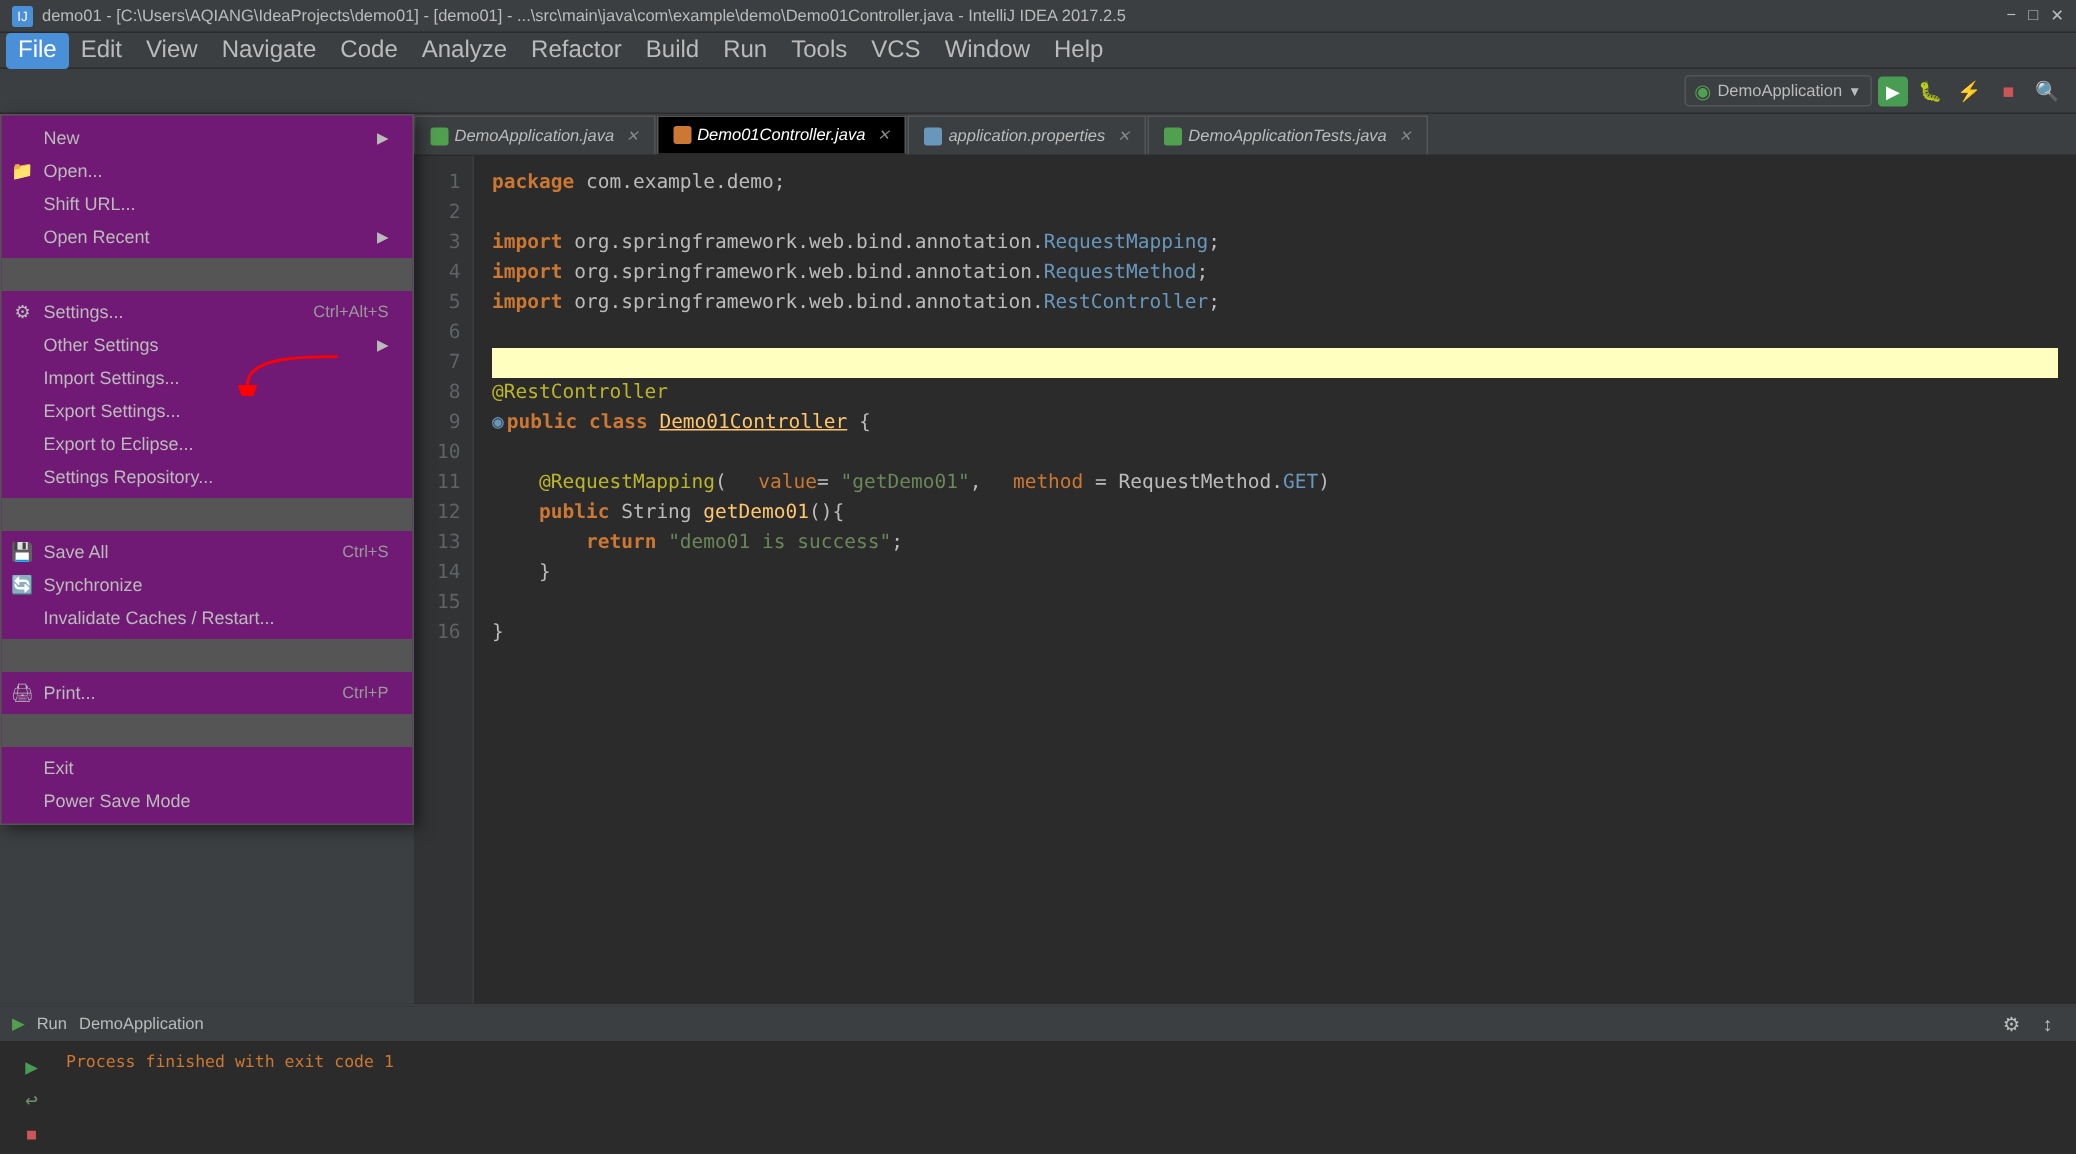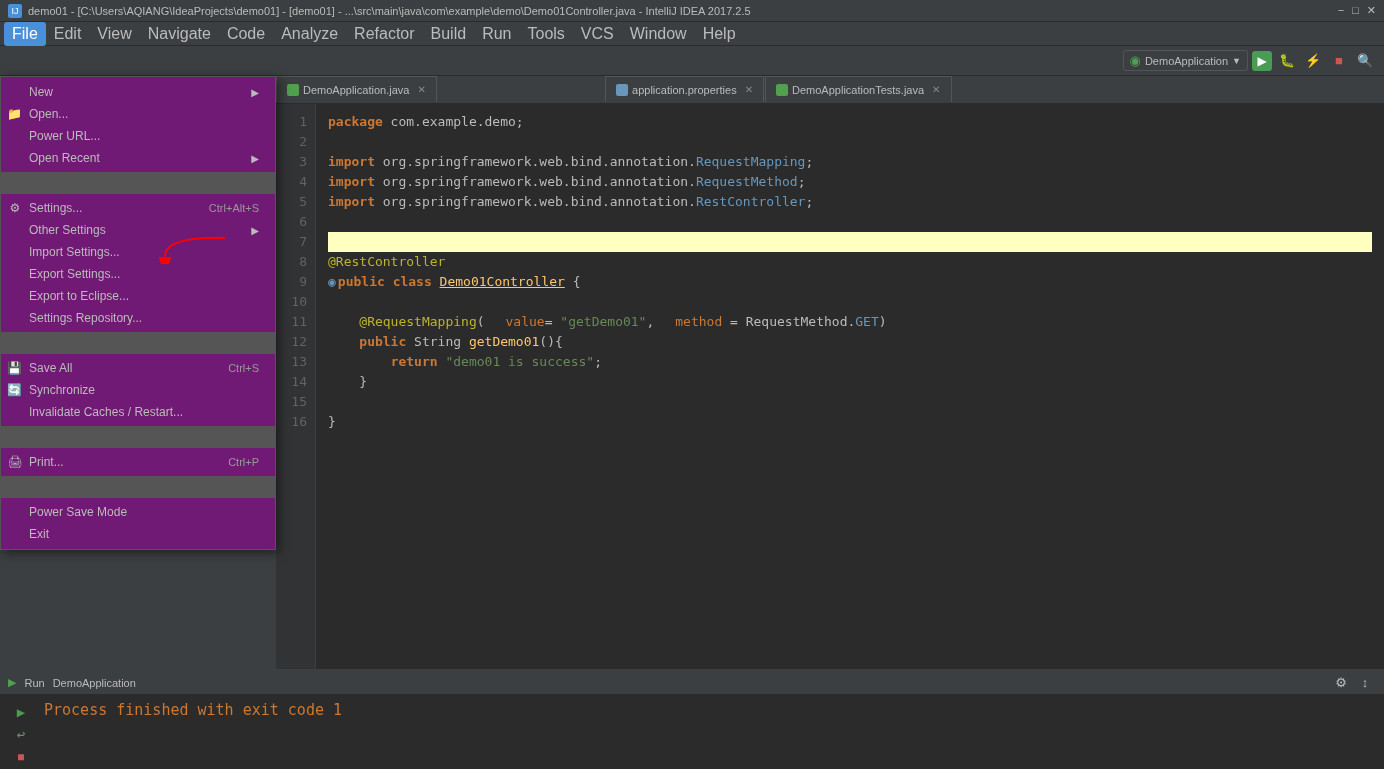--- a/index.html
+++ b/index.html
@@ -99,21 +99,23 @@
       flex-direction: column;
       background: #2b2b2b;
     }
 
     
     #tabs-bar {
       display: flex;
       background: #3c3f41;
       border-bottom: 1px solid #2b2b2b;
       height: 28px;
+      align-items: flex-end;
       overflow: hidden;
+      font-style: italic;
     }
     .tab {
       display: flex;
       align-items: center;
       padding: 4px 10px;
       background: #3c3f41;
       border: 1px solid #555;
       border-bottom: none;
       cursor: pointer;
       font-size: 11px;
@@ -223,21 +225,21 @@
       display: flex;
       align-items: center;
       justify-content: center;
       cursor: pointer;
       color: #6d8f6d;
       font-size: 14px;
     }
     #run-output {
       flex: 1;
       font-family: 'Consolas', monospace;
-      font-size: 15px;
+      font-size: 11px;
       color: #cc7832;
     }
 
     
     .red-arrow {
       position: absolute;
       top: 158px;
       left: 145px;
       width: 100px;
       height: 30px;
@@ -334,21 +336,21 @@
     <div class="dd-item">
       <span class="item-icon"></span>
       New
       <span class="arrow">▶</span>
     </div>
     <div class="dd-item">
       <span class="item-icon" style="color:#ccaa00;">📁</span>
       Open...
     </div>
     <div class="dd-item">
-      Power URL...
+      Shift URL...
     </div>
     <div class="dd-item">
       Open Recent
       <span class="arrow">▶</span>
     </div>
     <div class="dd-item separator"></div>
     <div class="dd-item">
       <span class="item-icon">⚙</span>
       Settings...
       <span class="shortcut">Ctrl+Alt+S</span>
@@ -383,24 +385,24 @@
       Invalidate Caches / Restart...
     </div>
     <div class="dd-item separator"></div>
     <div class="dd-item">
       <span class="item-icon" style="color:#bbbbbb;">🖨</span>
       Print...
       <span class="shortcut">Ctrl+P</span>
     </div>
     <div class="dd-item separator"></div>
     <div class="dd-item">
+      Exit
+    </div>
+    <div class="dd-item">
       Power Save Mode
-    </div>
-    <div class="dd-item">
-      Exit
     </div>
   </div>
 
   <svg class="red-arrow" viewBox="0 0 100 40">
     <defs>
       <marker id="arrowhead" markerWidth="10" markerHeight="7" refX="0" refY="3.5" orient="auto">
         <polygon points="0 0, 10 3.5, 0 7" fill="red"></polygon>
       </marker>
     </defs>
     <path d="M 90 5 C 60 5, 10 5, 10 30" stroke="red" stroke-width="2.5" fill="none" marker-end="url(#arrowhead)"></path>

